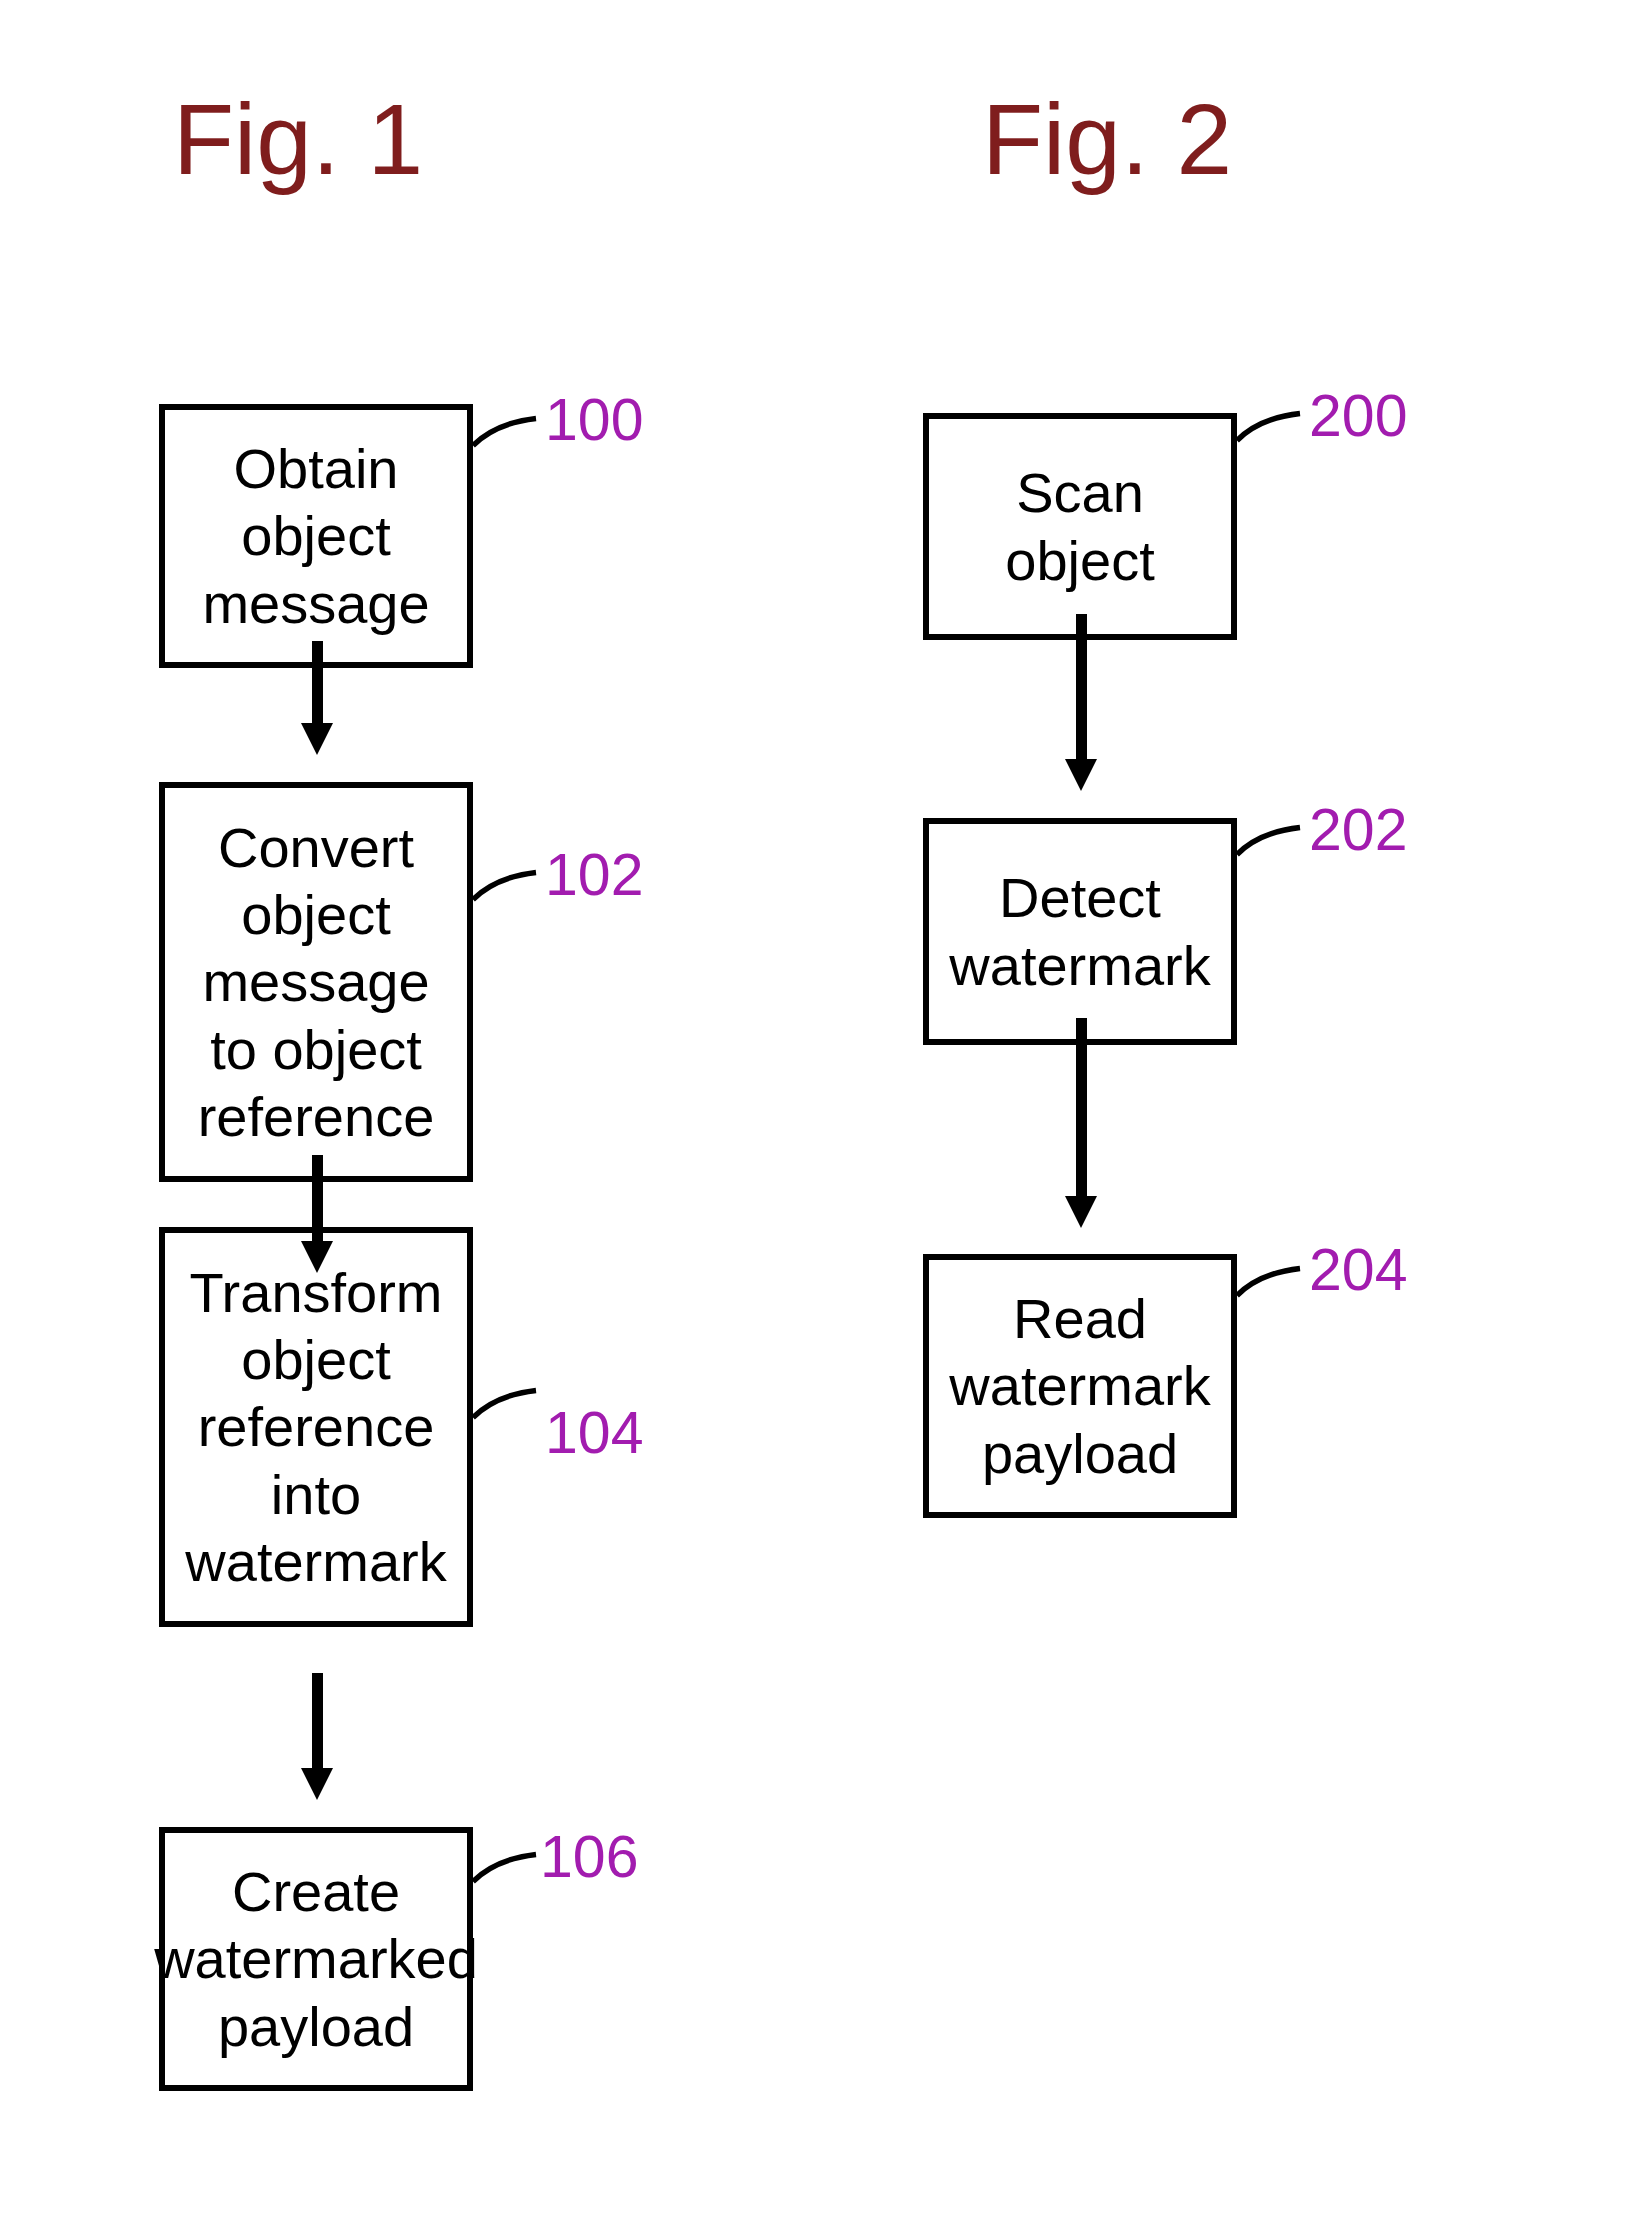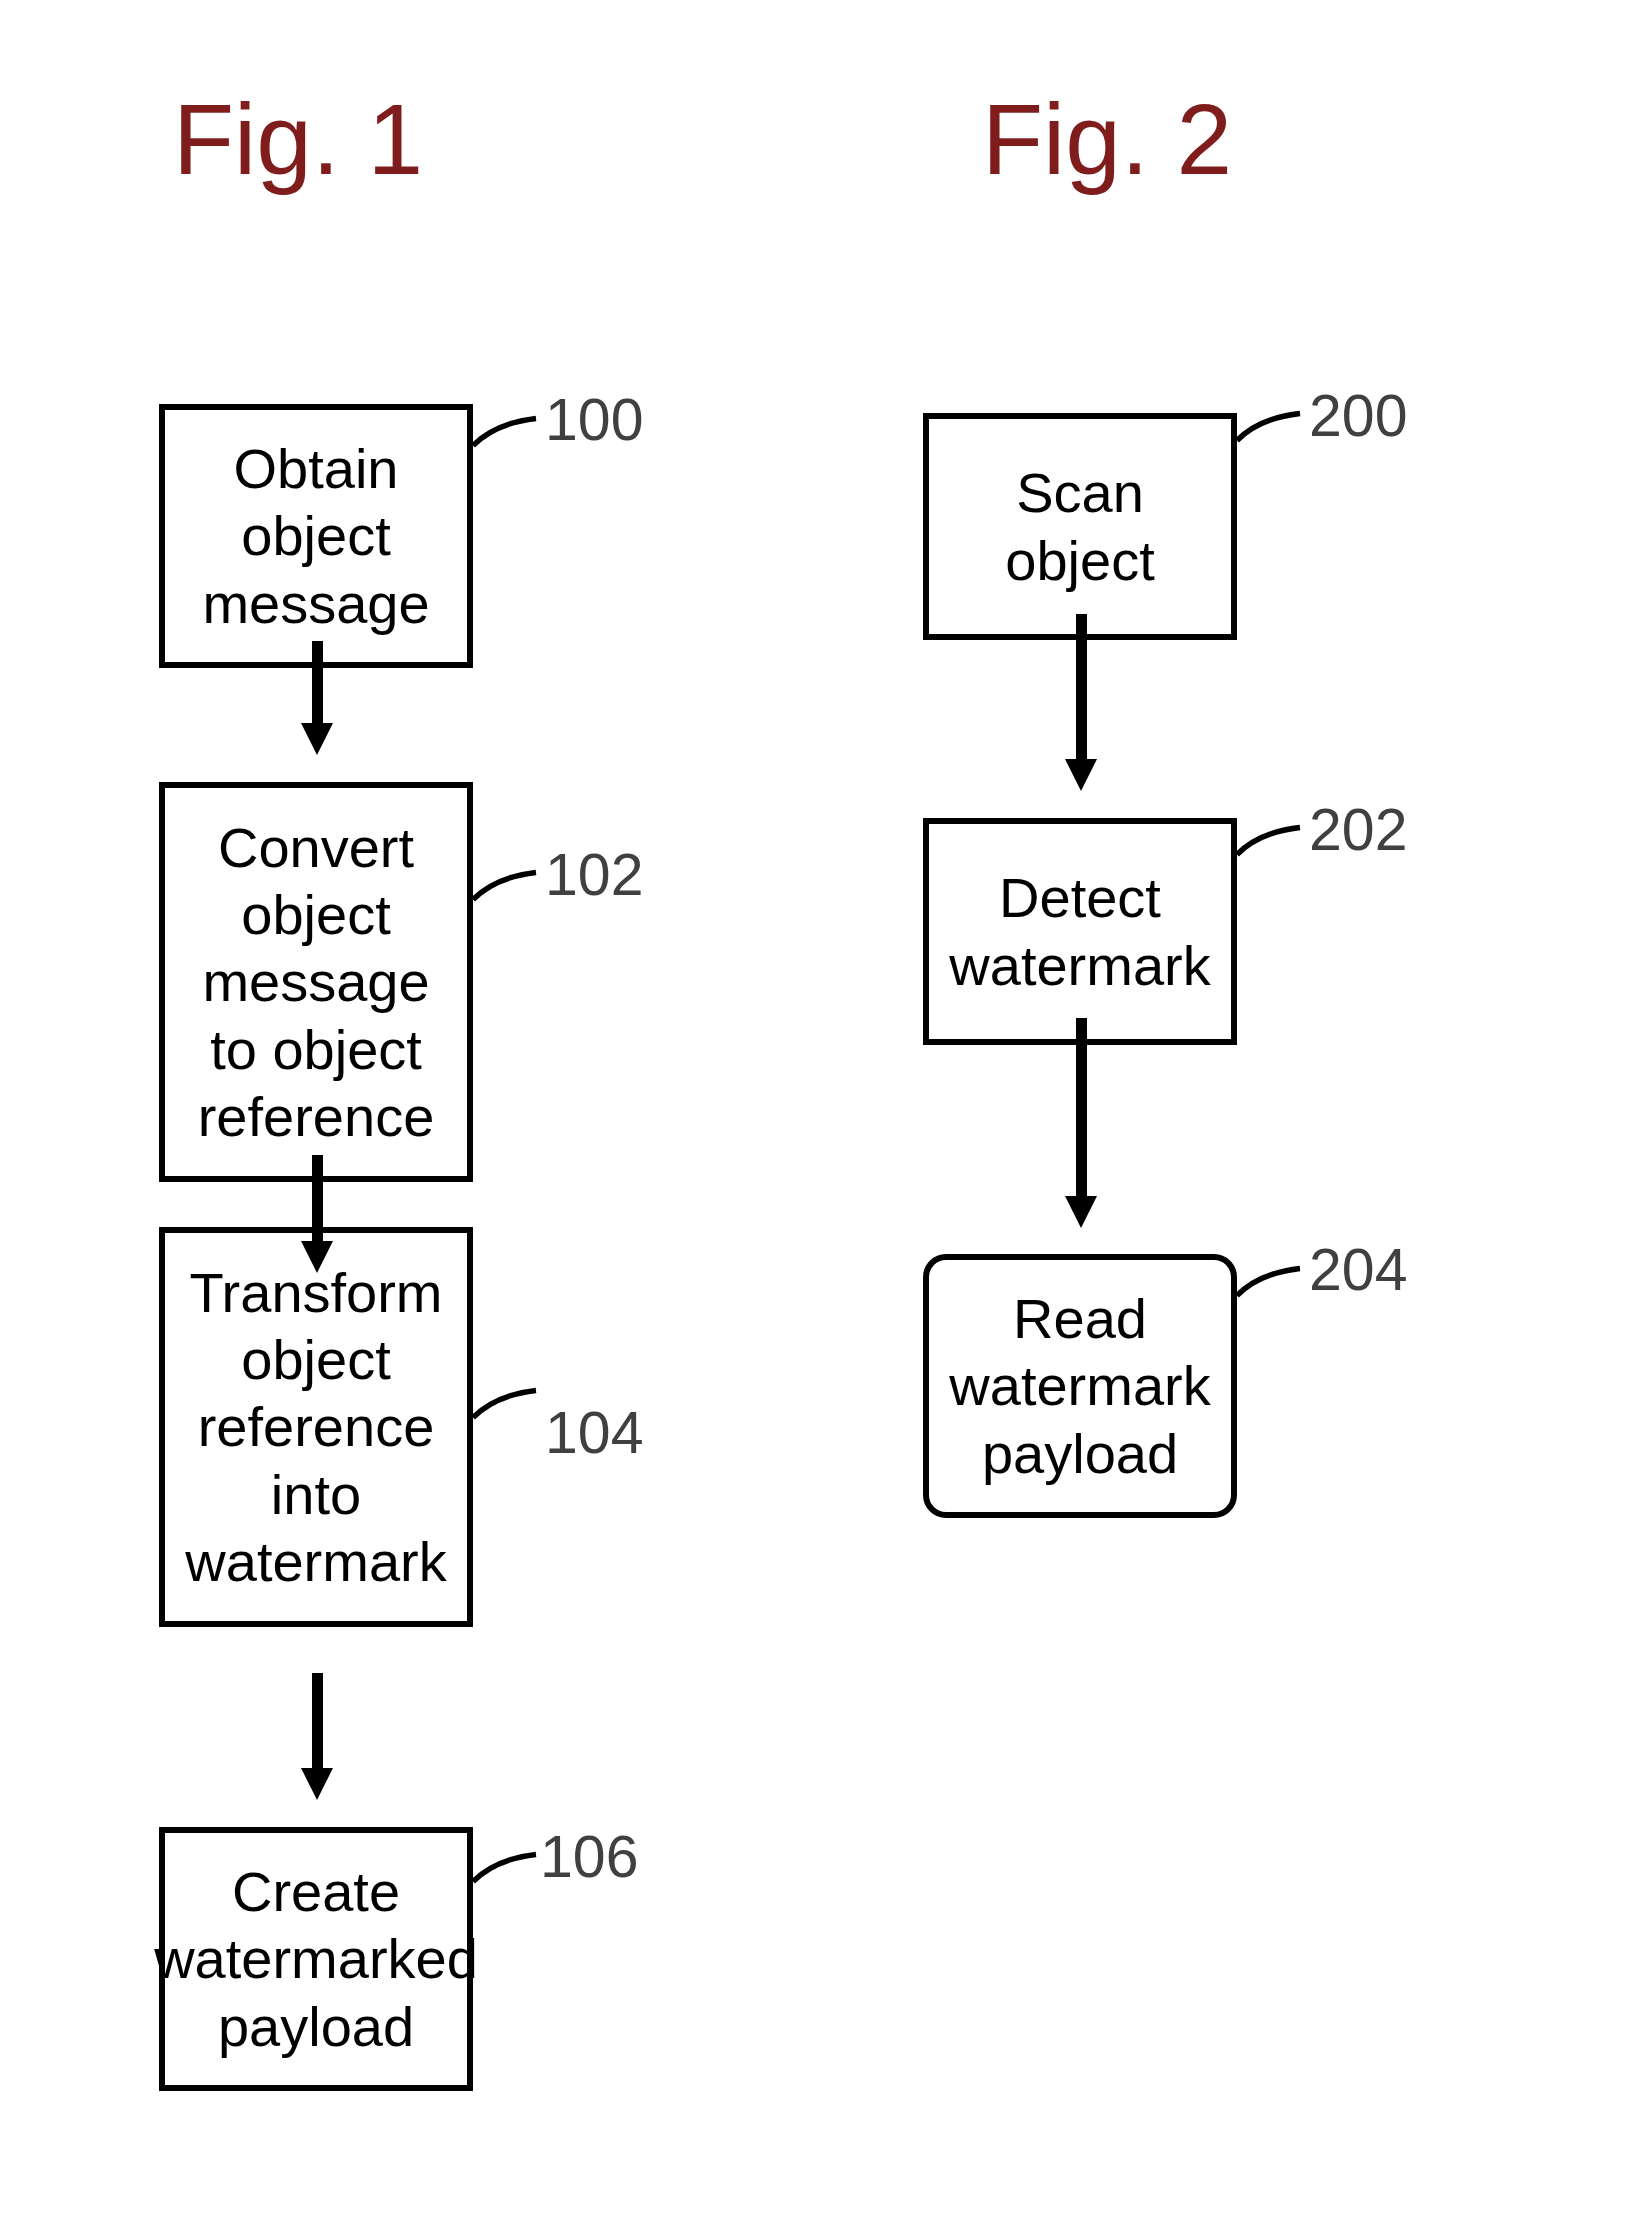--- a/index.html
+++ b/index.html
@@ -27,21 +27,21 @@
     text-align: center;
     font-size: 56px;
     line-height: 1.2;
     box-sizing: border-box;
     padding: 9px;
     margin-top: 27px;
   }
   .label {
     position: absolute;
     font-size: 59px;
-    color: #404040;
+    color: #a21caf;
   }
   .arrow-line {
     position: absolute;
     background: #000;
   }
   .arrow-head-down {
     position: absolute;
     width: 0;
     height: 0;
     border-left: 16.4px solid transparent;
@@ -104,21 +104,21 @@
 <div class="arrow-head-down" style="left:301px; top:1768px;"></div>
 
 <div class="box" style="left:923px; top:386px; width:314px; height:227px;">
   <span>Scan object</span>
 </div>
 
 <div class="box" style="left:923px; top:791px; width:314px; height:227px;">
   <span>Detect watermark</span>
 </div>
 
-<div class="box" style="left:923px; top:1227px; width:314px; height:264px;border-radius:23px;">
+<div class="box" style="left:923px; top:1227px; width:314px; height:264px;">
   <span>Read watermark payload</span>
 </div>
 
 <svg class="lead-line" style="left:1232px; top:409px; width:82px; height:36px;" viewBox="0 0 90 40" width="82" height="36">
   <path d="M 5 35 Q 30 10 75 5" stroke="#000" stroke-width="6" fill="none"></path>
 </svg>
 <div class="label" style="left:1309px; top:382px;">200</div>
 
 <svg class="lead-line" style="left:1232px; top:823px; width:82px; height:36px;" viewBox="0 0 90 40" width="82" height="36">
   <path d="M 5 35 Q 30 10 75 5" stroke="#000" stroke-width="6" fill="none"></path>

